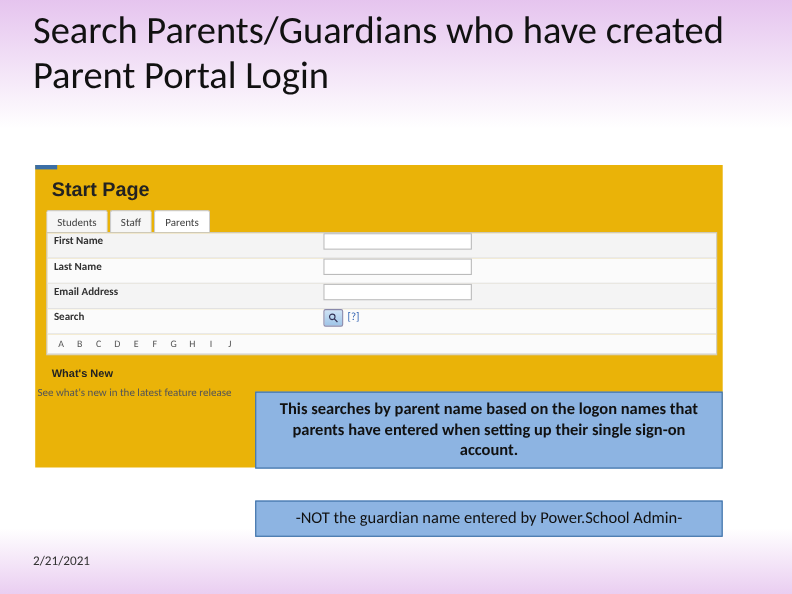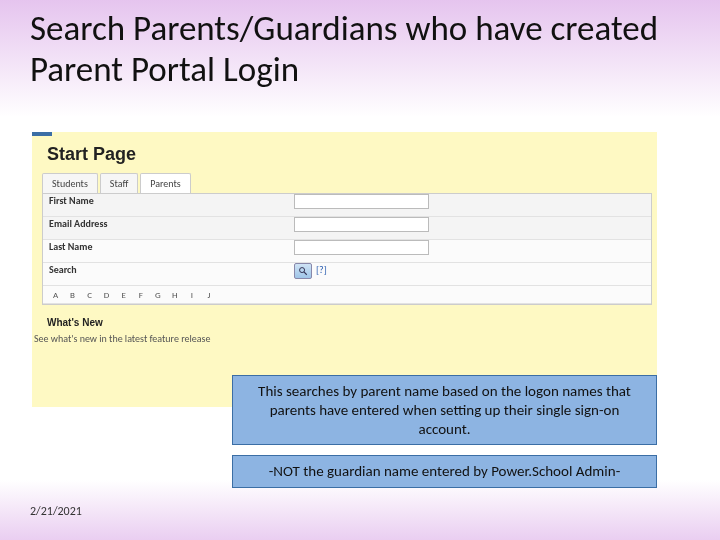--- a/index.html
+++ b/index.html
@@ -1,40 +1,40 @@
 <!DOCTYPE html>
 <html><head>
 <meta charset="utf-8">
 <style>
   * { box-sizing: border-box; margin: 0; padding: 0; }
   html, body { width: 720px; height: 540px; font-family: Calibri, Arial, sans-serif; background: #fff; overflow: hidden; }
   .slide { position: relative; width: 720px; height: 540px; }
   .top-gradient { position: absolute; top: 0; left: 0; right: 0; height: 150px; background: linear-gradient(to bottom, rgba(170,60,200,0.3) 0%, rgba(255,255,255,0) 78%); z-index: 0; }
   .bottom-gradient { position: absolute; bottom: 0; left: 0; right: 0; height: 60px; background: linear-gradient(to top, rgba(170,60,200,0.25) 0%, rgba(255,255,255,0) 100%); z-index: 0; }
   .title { position: absolute; top: 8px; left: 30px; right: 30px; font-size: 35px; line-height: 1.18; color: #111; z-index: 2; font-weight: 400; }
-  .screenshot { position: absolute; top: 132px; left: 32px; width: 625px; height: 275px; background: #fef9c3; z-index: 1; }
+  .screenshot { position: absolute; top: 150px; left: 32px; width: 625px; height: 275px; background: #eab308; z-index: 1; }
   .ps-break { position: absolute; top: 0; left: 0; width: 20px; height: 4px; background: #3b6ea5; }
   .start-page { font-family: Arial, sans-serif; font-size: 18px; font-weight: bold; color: #222; margin: 12px 0 8px 15px; filter: blur(0.3px); }
   .tabs { display: flex; margin-left: 10px; font-size: 10px; color: #444; text-align: center; }
   .tab { border: 1px solid #ccc; border-bottom: none; padding: 3px 9px; background: #f6f6f6; margin-right: 2px; border-radius: 2px 2px 0 0; cursor: pointer; filter: blur(0.3px); }
   .tab.active { background: #fff; }
   .form-area { border: 1px solid #ccc; margin-left: 10px; width: 610px; }
   .form-row { display: flex; align-items: flex-start; border-bottom: 1px solid #e2e2e2; background: #f4f4f4; height: 23px; padding: 0 6px; font-size: 10px; color: #333; filter: blur(0.3px); }
   .form-row.alt { background: #fbfbfb; }
   .form-row .label { width: 245px; font-weight: bold; }
   .form-row input[type=text] { width: 135px; height: 15px; border: 1px solid #bbb; font-size: 10px; padding: 0 2px; }
   .search-btn { width: 18px; height: 16px; background: linear-gradient(#cfe3f5,#9fc5e8); border: 1px solid #88a; border-radius: 2px; display: inline-flex; align-items: center; justify-content: center; margin-right: 4px; cursor: pointer; }
   .search-btn svg { width: 10px; height: 10px; }
   .help-link { color: #2a5db0; font-size: 10px; }
   .alpha-row { border-bottom: 1px solid #e2e2e2; background: #fbfbfb; padding: 3px 6px; font-size: 9px; letter-spacing: 1px; color: #555; filter: blur(0.6px); }
   .alpha-row span { display: inline-block; width: 14px; text-align: center; cursor: pointer; }
   .whats-new { font-family: Arial,sans-serif; font-size: 10px; font-weight: bold; color: #222; margin: 12px 0 4px 15px; filter: blur(0.4px); }
   .whats-new-sub { font-size: 10px; color: #555; margin-left: 2px; filter: blur(0.5px); }
   .callout { position: absolute; left: 232px; width: 425px; background: #8db4e2; border: 1.5px solid #3b6ea5; text-align: center; font-size: 15px; color: #111; padding: 6px 12px; line-height: 1.25; z-index: 3; }
-  .callout.c1 { top: 375px; }
+  .callout.c1 { top: 356px; font-weight: bold; }
   .callout.c2 { top: 455px; }
   .footer-date { position: absolute; left: 30px; bottom: 22px; font-size: 12px; color: #333; z-index: 2; }
 </style>
 </head>
 <body>
 
 <div class="slide">
   <div class="top-gradient"></div>
   <div class="bottom-gradient"></div>
 
@@ -46,26 +46,26 @@
     <div class="tabs">
       <div class="tab">Students</div>
       <div class="tab">Staff</div>
       <div class="tab active">Parents</div>
     </div>
     <div class="form-area">
       <div class="form-row">
         <div class="label">First Name</div>
         <input type="text" style="">
       </div>
+      <div class="form-row alt">
+        <div class="label">Last Name</div>
+        <input type="text" style="">
+      </div>
       <div class="form-row">
         <div class="label">Email Address</div>
-        <input type="text" style="">
-      </div>
-      <div class="form-row alt">
-        <div class="label">Last Name</div>
         <input type="text" style="">
       </div>
       <div class="form-row alt">
         <div class="label">Search</div>
         <span class="search-btn">
           <svg viewBox="0 0 16 16">
               <circle cx="6.5" cy="6.5" r="4" fill="none" stroke="#335" stroke-width="1.6"></circle>
               <line x1="9.5" y1="9.5" x2="14" y2="14" stroke="#335" stroke-width="1.8"></line>
             </svg>
         </span>

